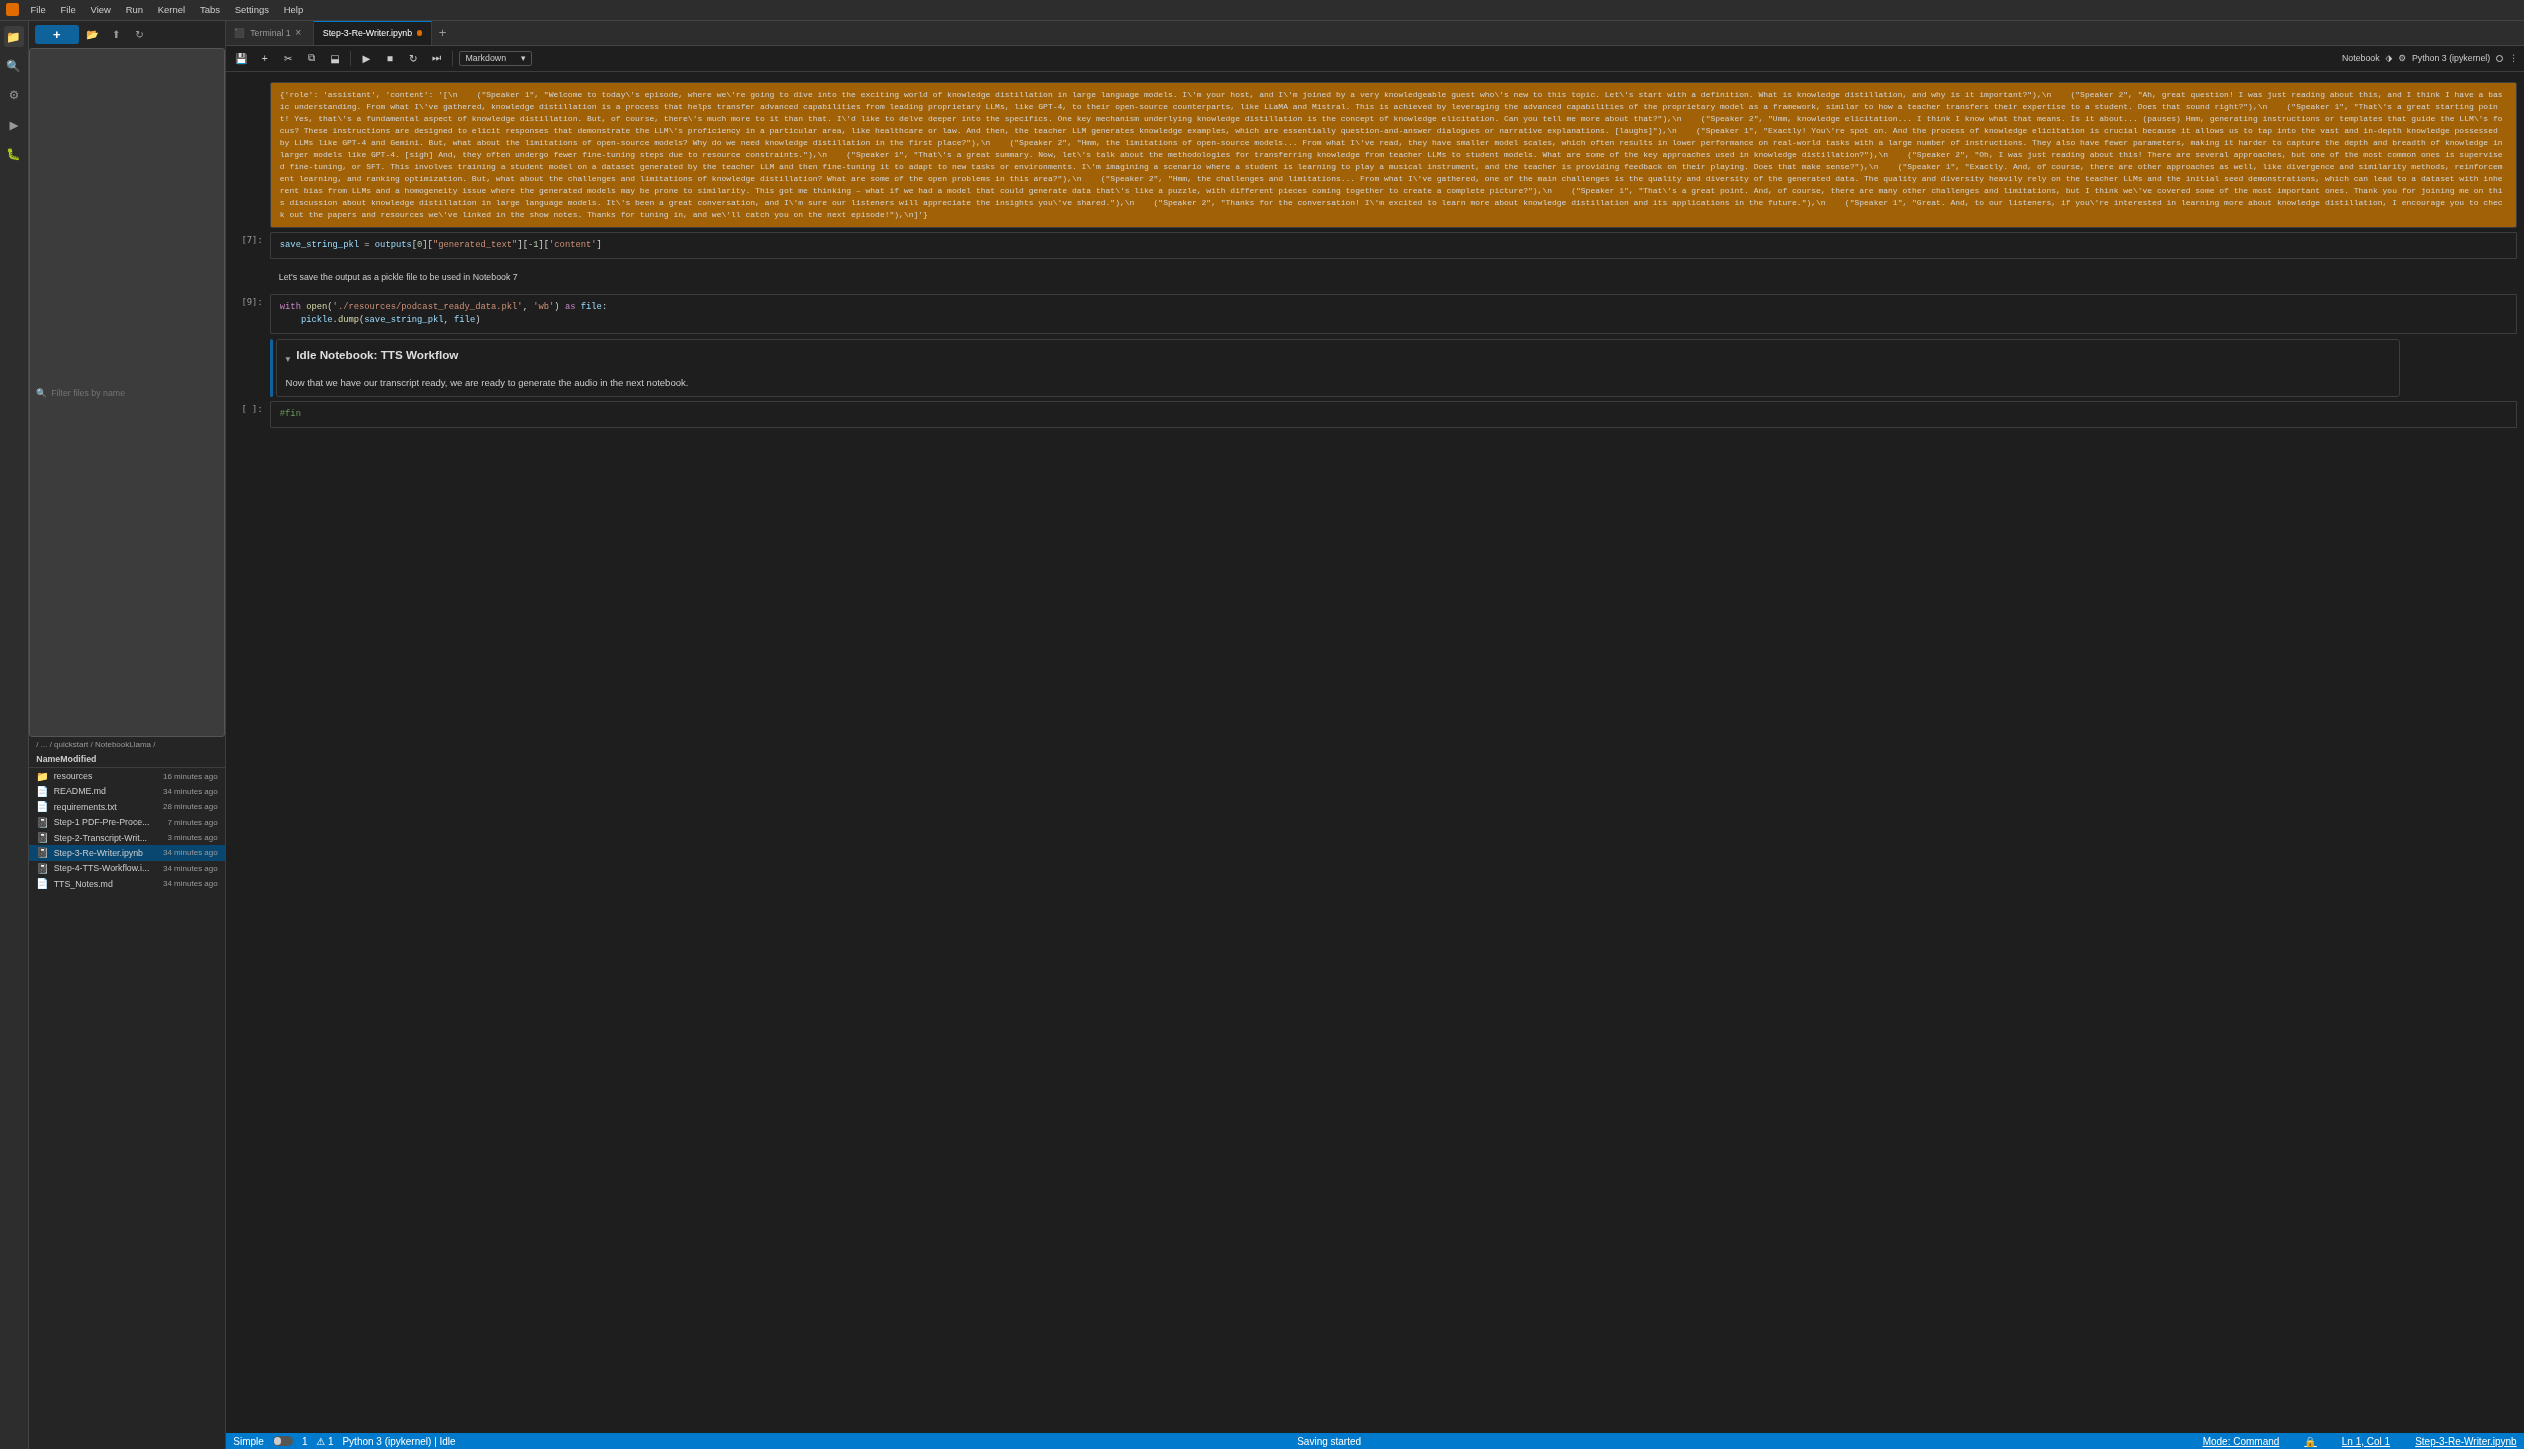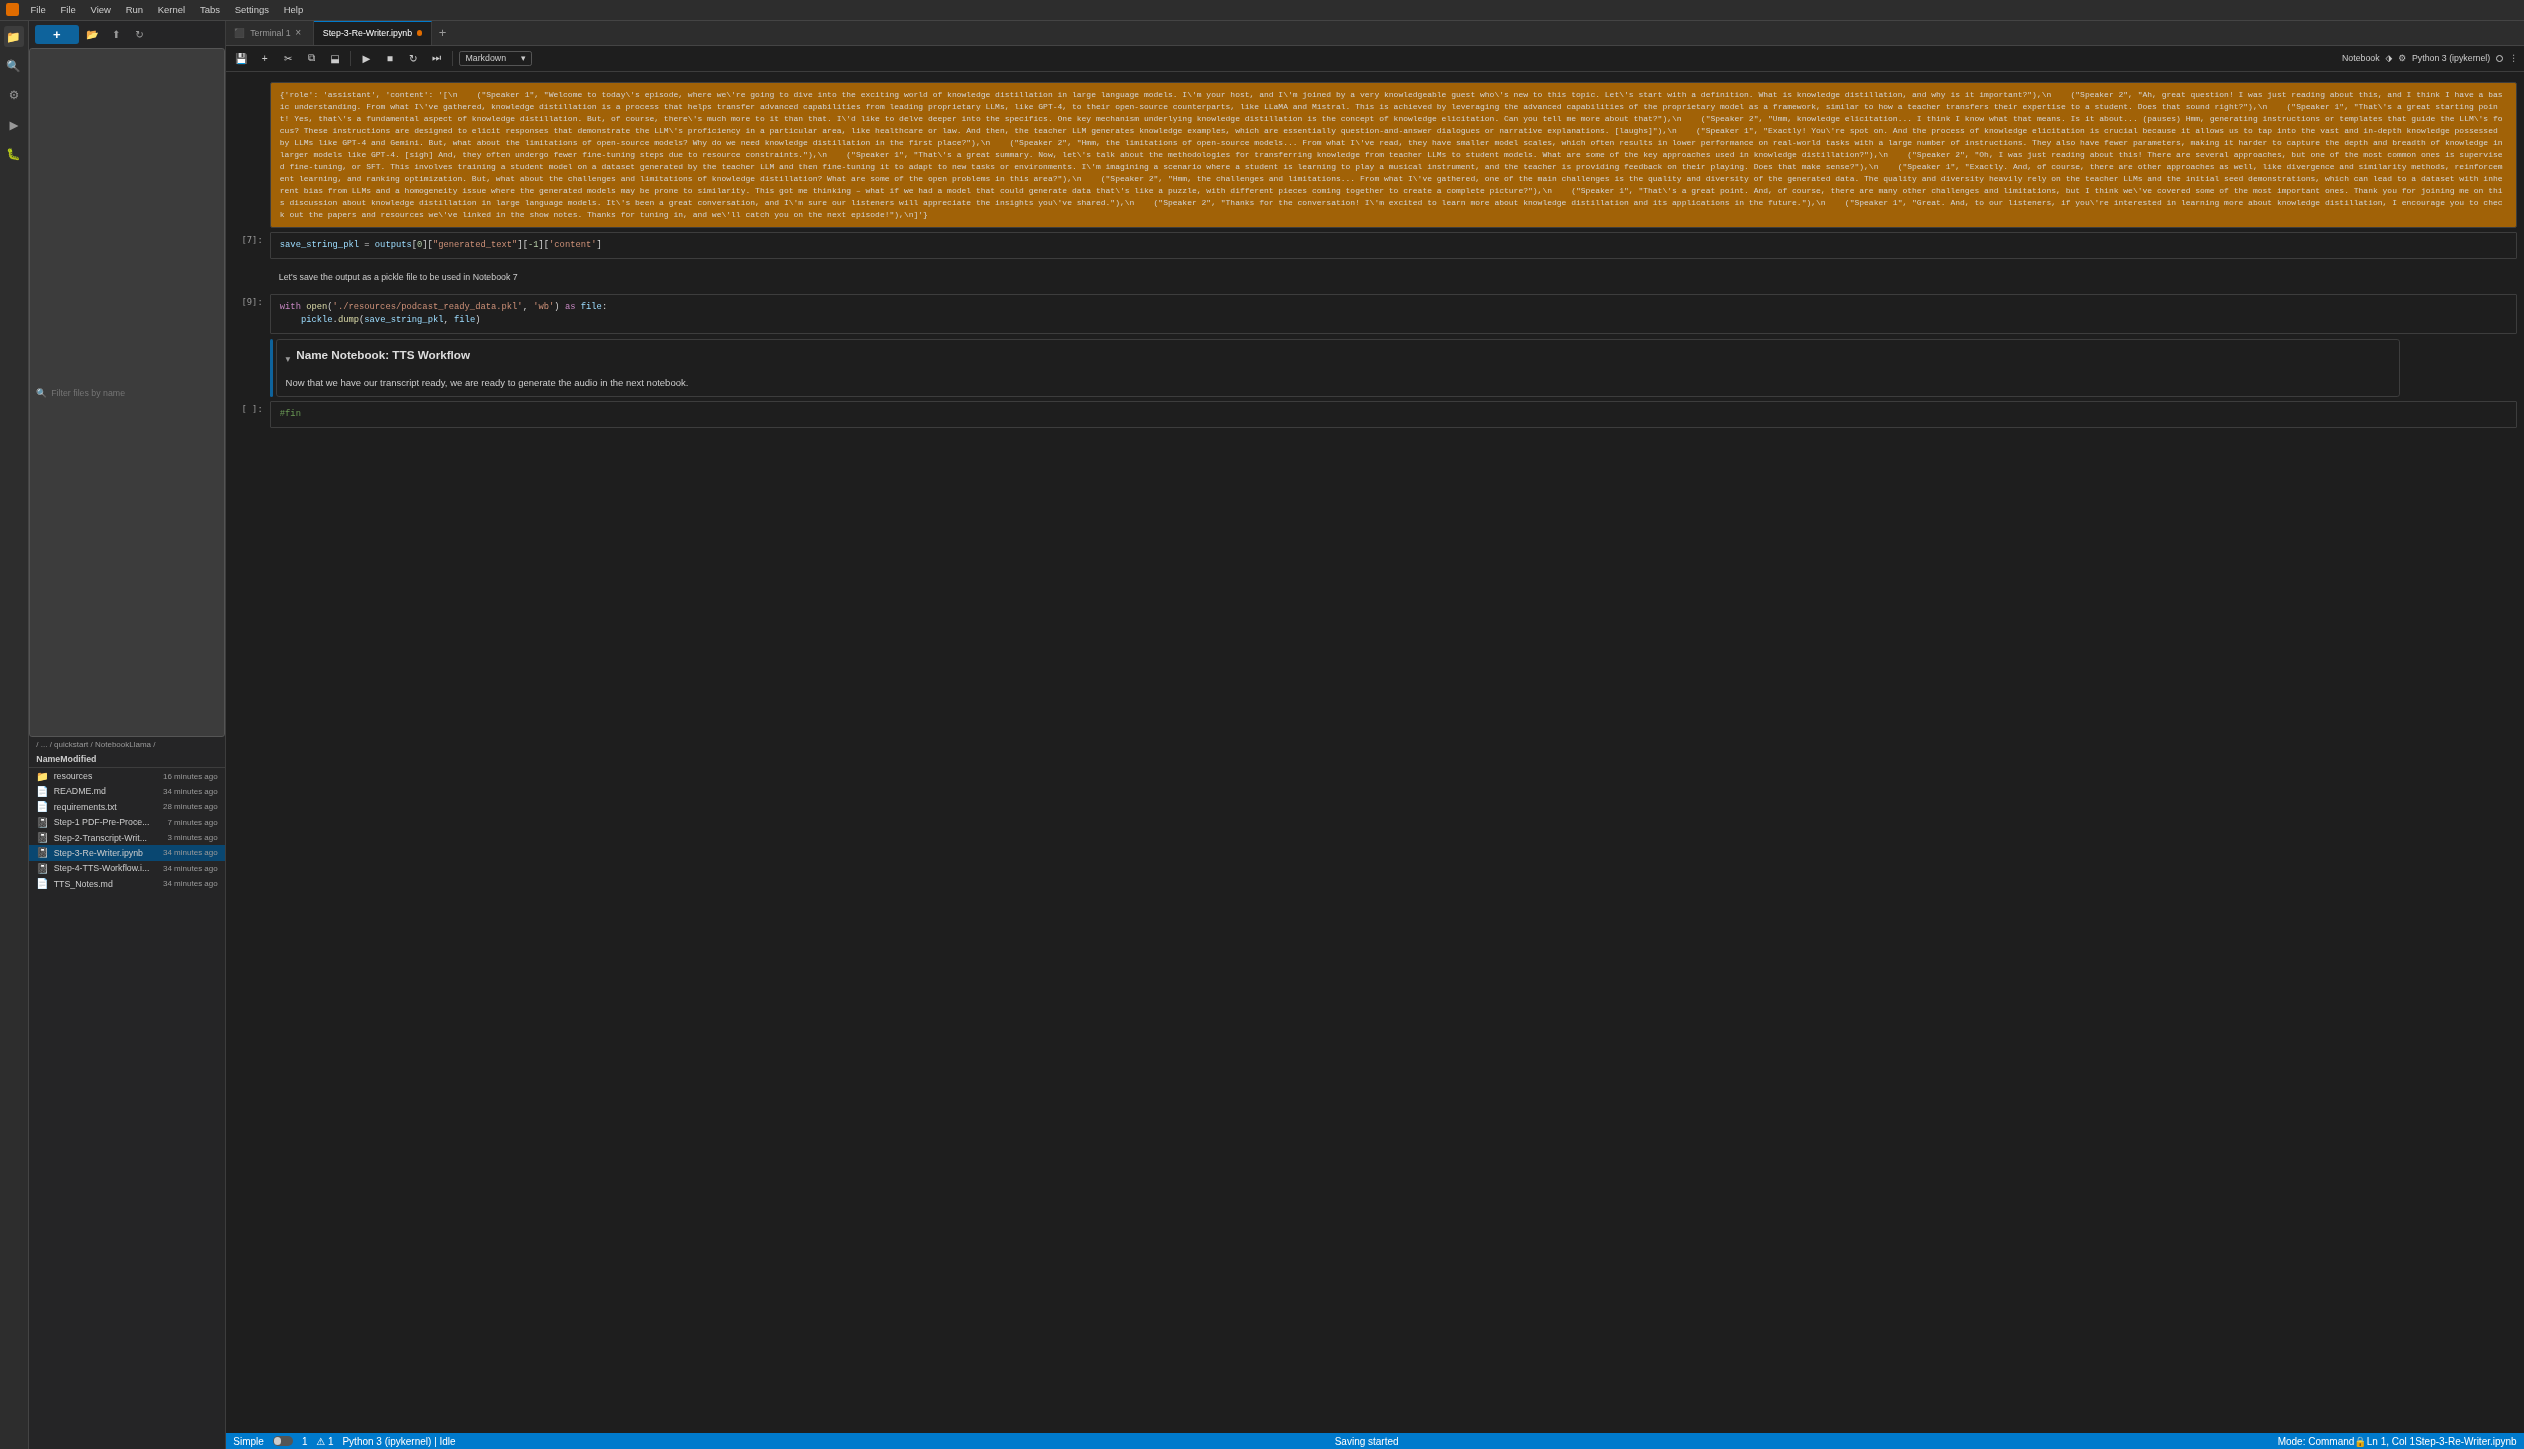--- a/index.html
+++ b/index.html
@@ -68,21 +68,21 @@
     .output-text { font-family: 'Courier New', monospace; font-size: 8px; color: #d4d4d4; background: #a16207; padding: 5.9px 8.8px; border: 0.7px solid #3d3d3d; border-radius: 2.2px; white-space: pre-wrap; word-break: break-all; line-height: 1.5; max-height: 336px; overflow: hidden; }
     .markdown-cell { padding: 5.9px 8.8px; font-size: 9.5px; color: #ccc; line-height: 1.6; }
     .markdown-cell h3 { font-size: 11.7px; font-weight: 600; color: #ddd; margin-bottom: 5.9px; }
     .markdown-cell p { color: #ccc; }
     .cell-actions { display: flex; gap: 2.9px; align-items: center; padding: 1.5px 2.9px; opacity: 0; }
     .cell-action-btn { width: 16px; height: 16px; display: flex; align-items: center; justify-content: center; color: #999; cursor: pointer; border-radius: 2.2px; font-size: 8.8px; }
 
     
     #statusbar { display: flex; align-items: center; justify-content: space-between; background: #007acc; padding: 0 7.3px; height: 16px; font-size: 10px; color: #fff; }
     #statusbar-left { display: flex; gap: 8.8px; align-items: center; }
-    #statusbar-right { display: flex; gap: 0; align-items: center; }
+    #statusbar-right { display: flex; gap: 25px; align-items: center; text-decoration: underline; }
     .status-item { cursor: pointer; }
   </style>
 </head>
 <body>
 
 <div id="menubar">
   <div class="app-icon"></div>
   <span class="menu-item">File</span>
   <span class="menu-item">File</span>
   <span class="menu-item">View</span>
@@ -235,21 +235,21 @@
         </div>
       </div>
 
       <div class="cell">
         <div class="cell-number"></div>
         <div style="width:2.9px; background:#0e639c; border-radius:1.5px; margin-right:2.9px;"></div>
         <div class="cell-content" style="flex:1; margin-right:7.3px;">
           <div class="markdown-cell" style="border:0.7px solid #3d3d3d; border-radius:2.9px;">
             <div style="display:flex; align-items:center; gap:5.9px; margin-bottom:4.4px;">
               <span style="color:#999; cursor:pointer;">▾</span>
-              <h3>Name Notebook: TTS Workflow</h3>
+              <h3>Idle Notebook: TTS Workflow</h3>
             </div>
             <p>Now that we have our transcript ready, we are ready to generate the audio in the next notebook.</p>
           </div>
         </div>
         <div class="cell-actions">
           <div class="cell-action-btn" title="Copy">⧉</div>
           <div class="cell-action-btn" title="Move Up">↑</div>
           <div class="cell-action-btn" title="Move Down">↓</div>
           <div class="cell-action-btn" title="More">⊞</div>
           <div class="cell-action-btn" title="Align">≡</div>

